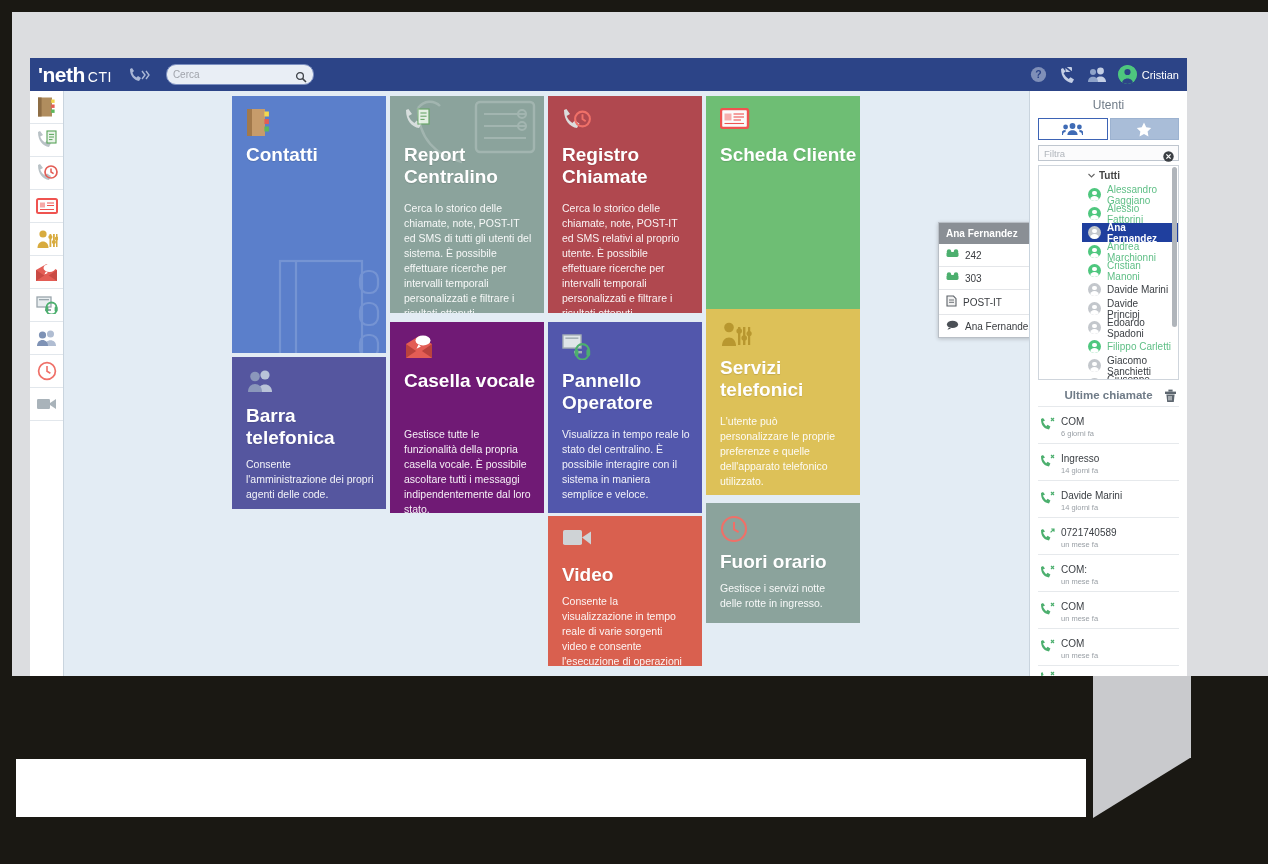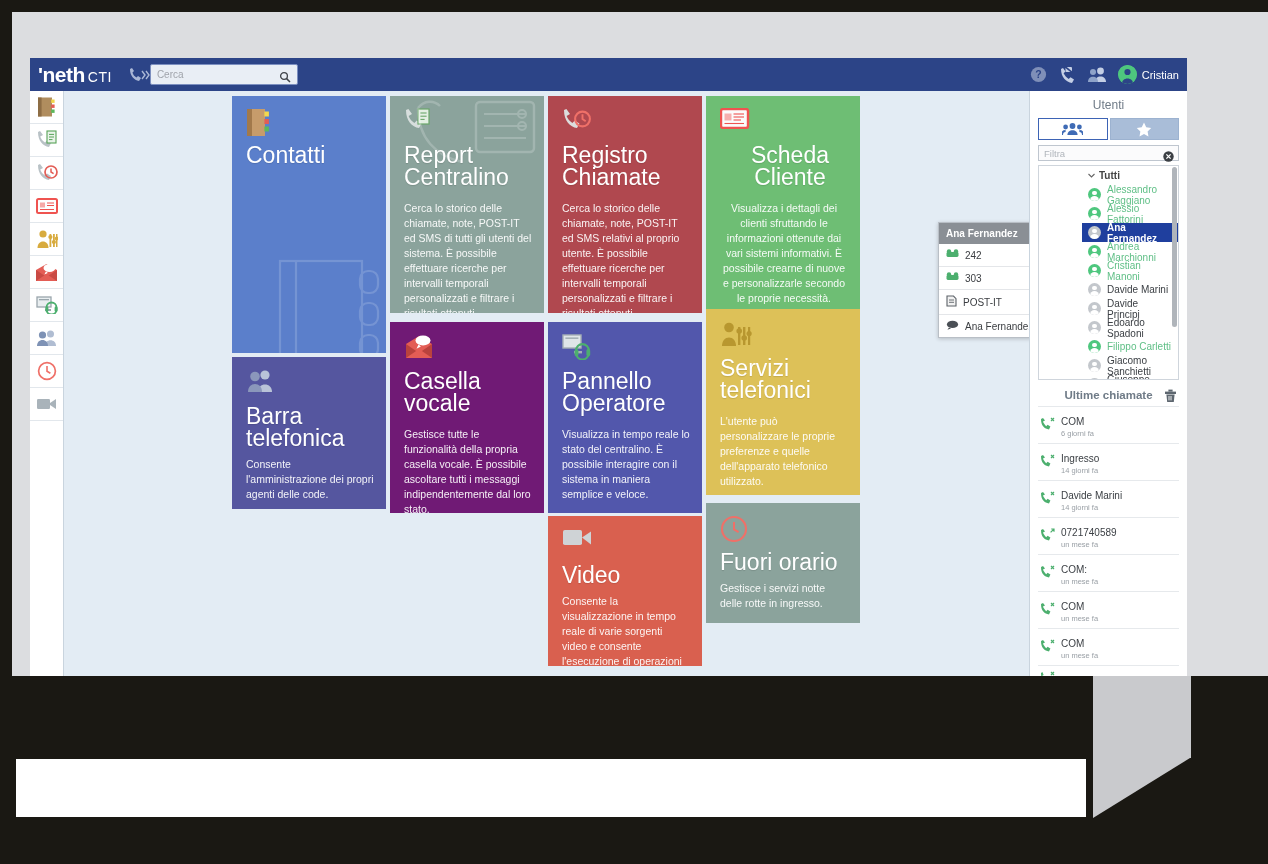--- a/index.html
+++ b/index.html
@@ -49,23 +49,23 @@
   }
   .logo { margin-left: 8px; display: flex; align-items: baseline; }
   .logo .neth {
     color: #ffffff; font-weight: bold; font-size: 21px; letter-spacing: -0.5px;
   }
   .logo .cti {
     color: #ffffff; font-size: 14px; margin-left: 3px; letter-spacing: 0.5px;
   }
   .call-toggle { margin-left: 16px; display: flex; align-items: center; color: #b9c5e0; }
   .search-wrap {
-    margin-left: 0; position: relative;
+    margin-left: 16px; position: relative;
     width: 148px; height: 21px;
-    background: #e9eef5; border: 1px solid #7c8fc0; border-radius: 2px;
+    background: #e9eef5; border: 1px solid #7c8fc0; border-radius: 10px;
     display: flex; align-items: center;
   }
   .search-wrap input {
     border: 0; background: transparent; outline: none;
     font-family: "Liberation Sans", sans-serif; font-size: 10px;
     color: #55585c; width: 118px; margin-left: 6px;
   }
   .search-wrap input::placeholder { color: #a0a4ab; }
   .search-ico { position: absolute; right: 6px; top: 4px; }
 
@@ -99,21 +99,21 @@
   .canvas {
     position: relative; flex: 1; background: #e3ecf4; overflow: hidden;
   }
   .tile {
     position: absolute; overflow: hidden; cursor: pointer;
     color: #ffffff;
   }
   .tile .ticon { position: absolute; left: 14px; top: 12px; }
   .tile h3 {
     position: absolute; left: 14px; top: 48px;
-    font-size: 23px; font-weight: normal; line-height: 22px;
+    font-size: 19px; font-weight: bold; line-height: 22px;
     text-shadow: 0 1px 1px rgba(0,0,0,.12);
   }
   .tile h3.two { top: 48px; }
   .tile p {
     position: absolute; left: 14px; right: 12px;
     font-size: 10.5px; line-height: 15px; color: rgba(255,255,255,.93);
   }
   .tile .ghost {
     position: absolute; opacity: .16; right: -6px; bottom: -16px;
   }
@@ -499,21 +499,20 @@
             <svg width="30" height="21" viewBox="0 0 30 21">
               <rect x="1" y="1" width="27" height="19" rx="2" fill="#fbfbfb" stroke="#ef5350" stroke-width="2.4"></rect>
               <rect x="4.5" y="5.5" width="7" height="7" fill="#ef5350" opacity=".45"></rect>
               <line x1="13.5" y1="6" x2="24" y2="6" stroke="#ef5350" stroke-width="1.1"></line>
               <line x1="13.5" y1="9" x2="24" y2="9" stroke="#ef5350" stroke-width="1.1"></line>
               <line x1="13.5" y1="12" x2="21" y2="12" stroke="#ef5350" stroke-width="1.1"></line>
               <line x1="4.5" y1="15.5" x2="24" y2="15.5" stroke="#ef5350" stroke-width="1.1"></line>
             </svg>
           </span>
           <h3 class="two">Scheda Cliente</h3>
-          <p style="top:105px;">Visualizza i dettagli dei clienti sfruttando le informazioni ottenute dai vari sistemi informativi. È possibile crearne di nuove e personalizzarle secondo le proprie necessità.</p>
         </div>
 
         <div class="tile" style="left:642px; top:218px; width:154px; height:186px; background:#ddc158;">
           <span class="ticon">
             <svg width="32" height="27" viewBox="0 0 32 27">
               <circle cx="9" cy="6.5" r="4.8" fill="#b8972f"></circle>
               <path d="M2 25c0-5.4 3.2-8.6 7-8.6s7 3.2 7 8.6z" fill="#b8972f"></path>
               <g fill="#b8972f">
                 <rect x="18" y="6" width="2.4" height="18"></rect>
                   <circle cx="19.2" cy="10" r="2.8"></circle>

